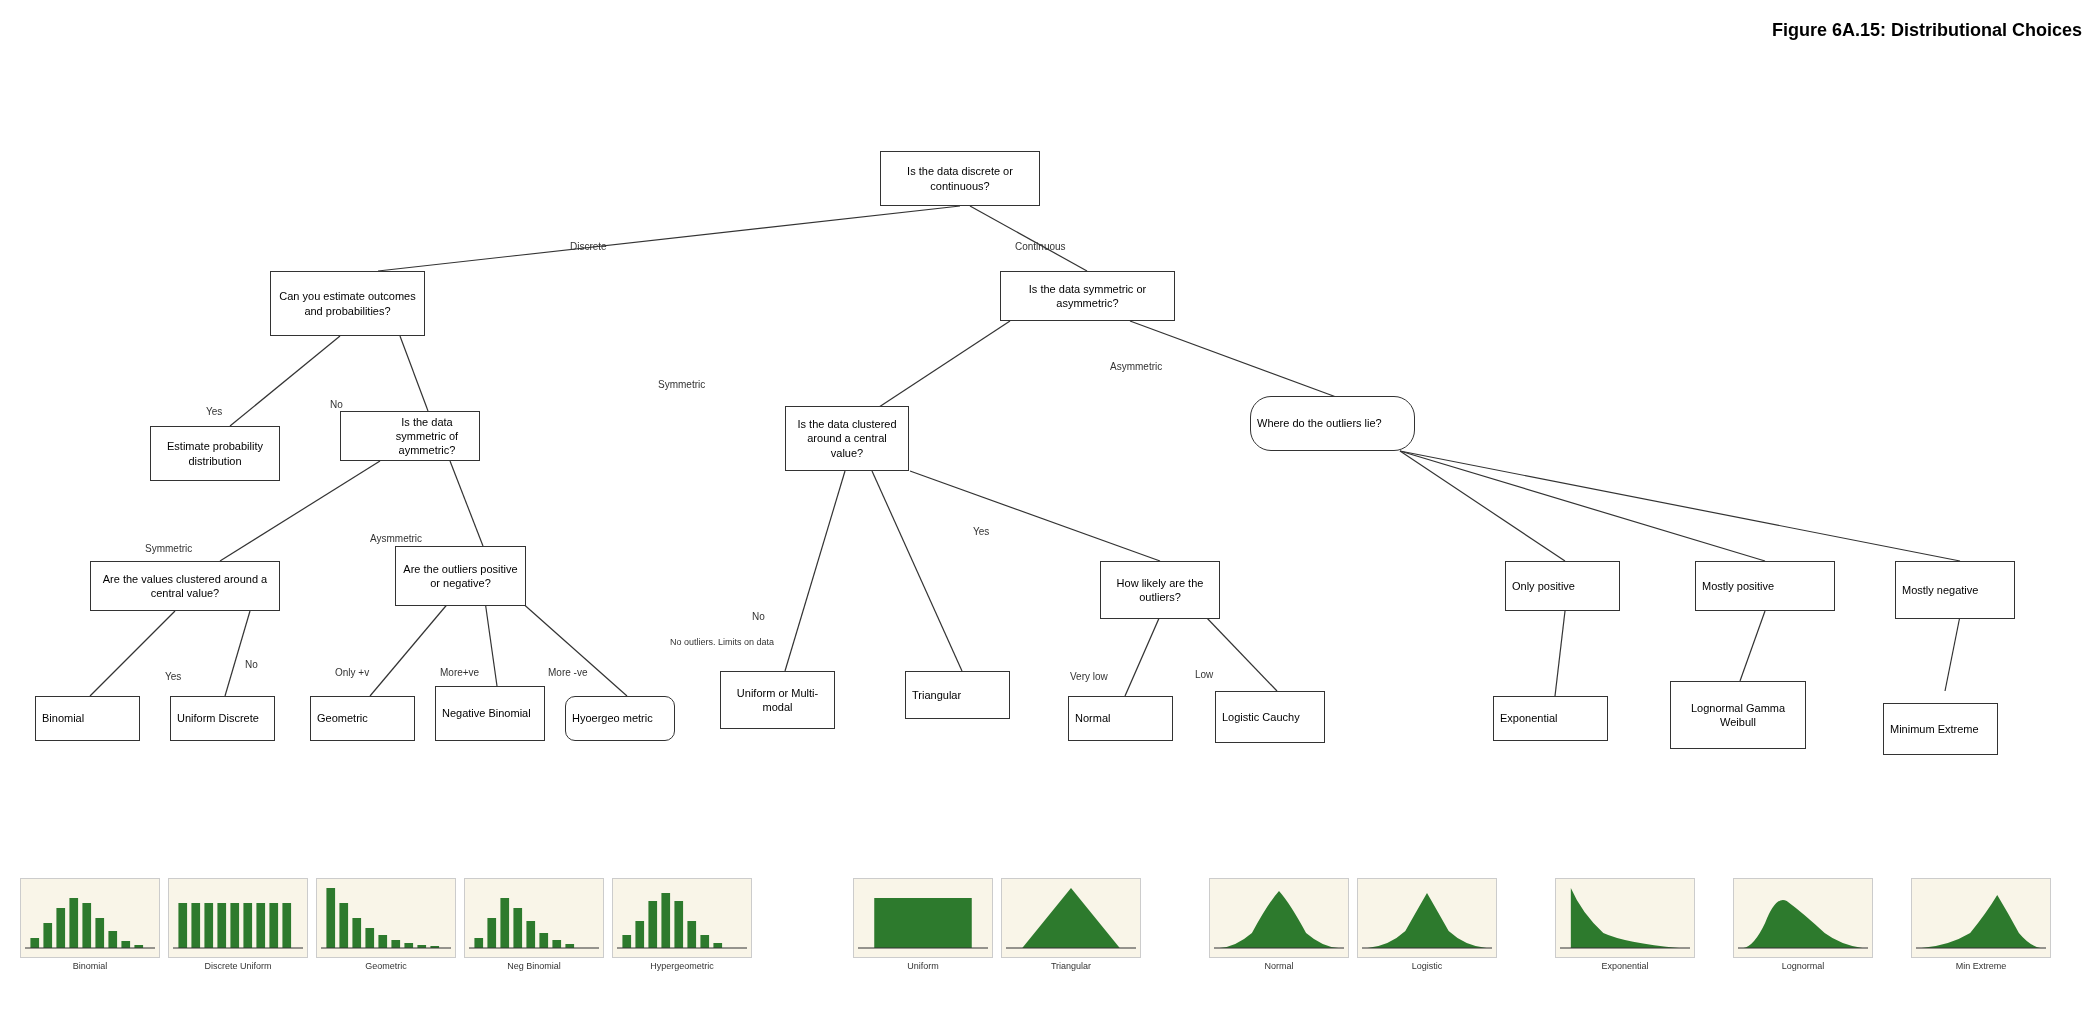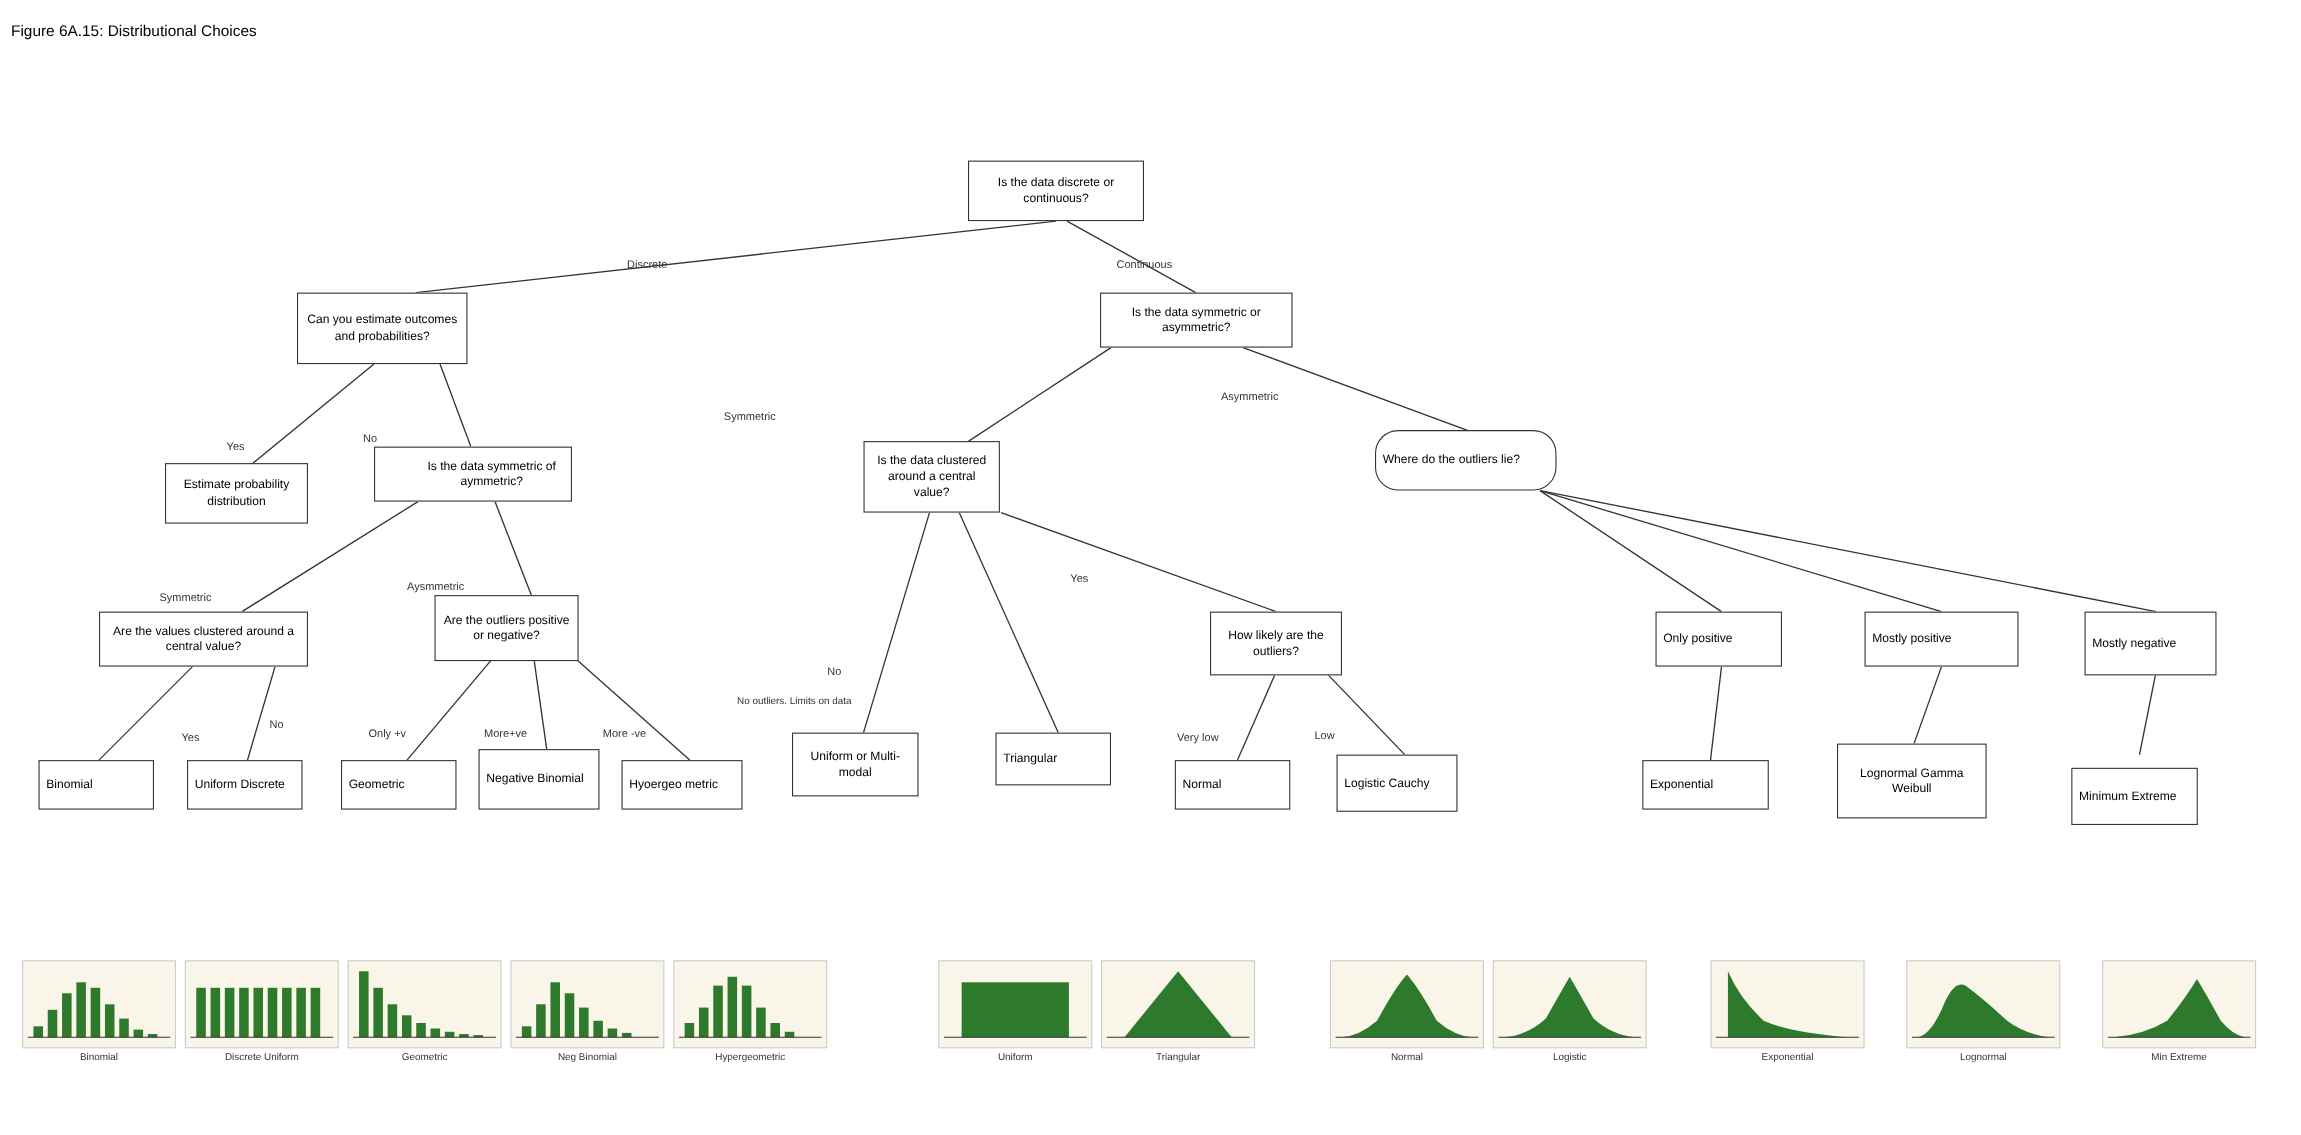--- a/index.html
+++ b/index.html
@@ -9,23 +9,23 @@
       font-size: 11px;
       width: 2092px;
       min-height: 1032px;
       overflow-x: auto;
     }
     .page-container {
       width: 2092px;
       padding: 20px 10px 10px;
     }
     .title {
-      text-align: left;
-      font-size: 14px;
-      font-weight: normal;
+      text-align: right;
+      font-size: 18px;
+      font-weight: bold;
       margin-bottom: 30px;
     }
     .diagram-area {
       position: relative;
       width: 2070px;
       height: 900px;
     }
     .node {
       position: absolute;
       border: 1.5px solid #333;
@@ -156,21 +156,21 @@
       <span>Is the data symmetric or
 asymmetric?</span>
     </div>
 
     <div class="node" style="left:140px; top:355px; width:130px; height:55px;">
       <span>Estimate
 probability
 distribution</span>
     </div>
 
-    <div class="node" style="left:330px; top:340px; width:180px; height:50px;padding-left:40px;">
+    <div class="node" style="left:330px; top:340px; width:140px; height:50px;padding-left:40px;">
       <span>Is the data symmetric
 of aymmetric?</span>
     </div>
 
     <div class="node" style="left:775px; top:335px; width:124px; height:65px;">
       <span>Is the data
 clustered around a
 central value?</span>
     </div>
 
@@ -231,21 +231,21 @@
 
     <div class="node leaf" style="left:300px; top:625px; width:105px; height:45px;">
       <span>Geometric</span>
     </div>
 
     <div class="node leaf" style="left:425px; top:615px; width:110px; height:55px;">
       <span>Negative
 Binomial</span>
     </div>
 
-    <div class="node leaf" style="left:555px; top:625px; width:110px; height:45px;">
+    <div class="node leaf" style="left:555px; top:625px; width:110px; height:45px;border-radius:10px;">
       <span>Hyoergeo
 metric</span>
     </div>
 
     <div class="node leaf" style="left:1058px; top:625px; width:105px; height:45px;">
       <span>Normal</span>
     </div>
 
     <div class="node leaf" style="left:1205px; top:620px; width:110px; height:52px;">
       <span>Logistic

